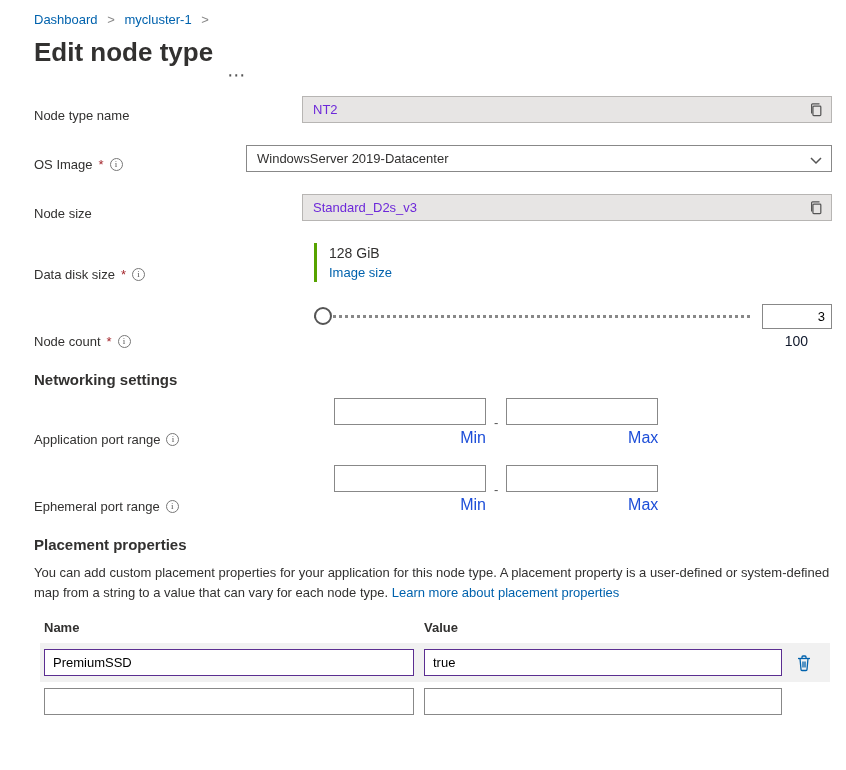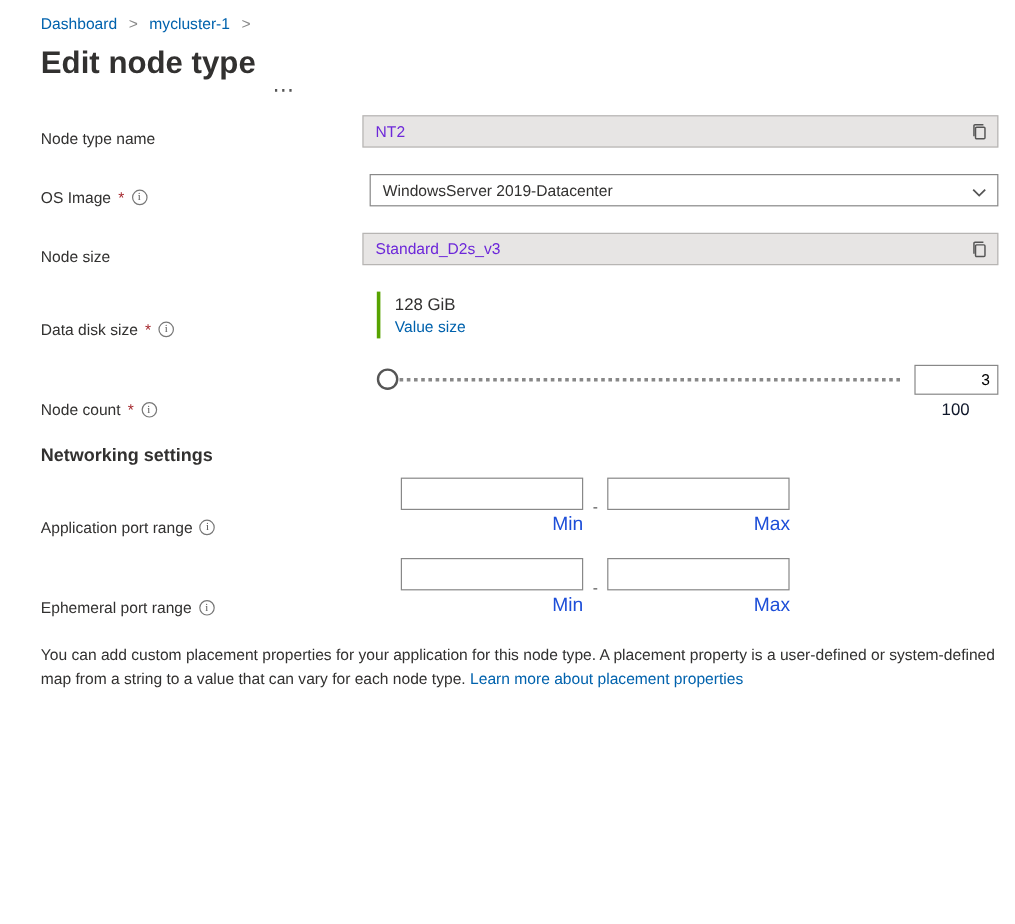--- a/index.html
+++ b/index.html
@@ -60,21 +60,21 @@
   .copy-icon {
     position: absolute; right: 8px; top: 5px;
     width: 14px; height: 16px;
     color: #555;
   }
   .select-box {
     position: relative;
     background: #fff;
     border: 1px solid #888;
     padding: 5px 34px 5px 10px;
-    width: 524px;
+    width: 586px;
     font-size: 13px;
   }
   .chevron {
     position: absolute; right: 8px; top: 7px;
     width: 14px; height: 14px;
   }
   .disk-block {
     border-left: 3px solid #57a300;
     padding: 2px 0 2px 12px;
   }
@@ -222,21 +222,21 @@
 
   <div class="form-row">
     <div class="label-col">
       <span>Data disk size</span>
       <span class="required">*</span>
       <span class="info-icon">i</span>
     </div>
     <div class="field-col">
       <div class="disk-block">
         <div class="disk-value">128 GiB</div>
-        <a class="disk-link">Value size</a>
+        <a class="disk-link">Image size</a>
       </div>
     </div>
   </div>
 
   <div class="form-row">
     <div class="label-col">
       <span>Node count</span>
       <span class="required">*</span>
       <span class="info-icon">i</span>
     </div>
@@ -287,18 +287,41 @@
         </div>
         <span class="port-dash">-</span>
         <div>
           <input class="port-input" style="">
           <div class="port-sub">Max</div>
         </div>
       </div>
     </div>
   </div>
 
+  <div class="section-heading">Placement properties</div>
   <div class="desc">
     <span>You can add custom placement properties for your application for this node type. A placement property is a user-defined or system-defined map from a string to a value that can vary for each node type.  </span><a href="#">Learn more about placement properties</a>
   </div>
 
+  <div class="kv-table">
+    <div class="kv-head">
+      <div class="c1">Name</div>
+      <div class="c2">Value</div>
+    </div>
+    <div class="kv-row filled">
+      <input class="kv-input c1" value="PremiumSSD" style="">
+      <input class="kv-input c2" value="true" style="">
+      <span class="trash-btn">
+        <svg viewBox="0 0 16 18" width="16" height="18" fill="none" stroke="#0062ad" stroke-width="1.3">
+          <path d="M2 4.5 h12"></path>
+          <path d="M6 4.5 V3 a1 1 0 0 1 1-1 h2 a1 1 0 0 1 1 1 v1.5"></path>
+          <path d="M4 4.5 l1 11 a1 1 0 0 0 1 1 h4 a1 1 0 0 0 1-1 l1-11"></path>
+          <path d="M7 7.5 v6 M9 7.5 v6"></path>
+        </svg>
+      </span>
+    </div>
+    <div class="kv-row">
+      <input class="kv-input c1" style="">
+      <input class="kv-input c2" style="">
+    </div>
+  </div>
 
 </div>
 
 </body></html>

